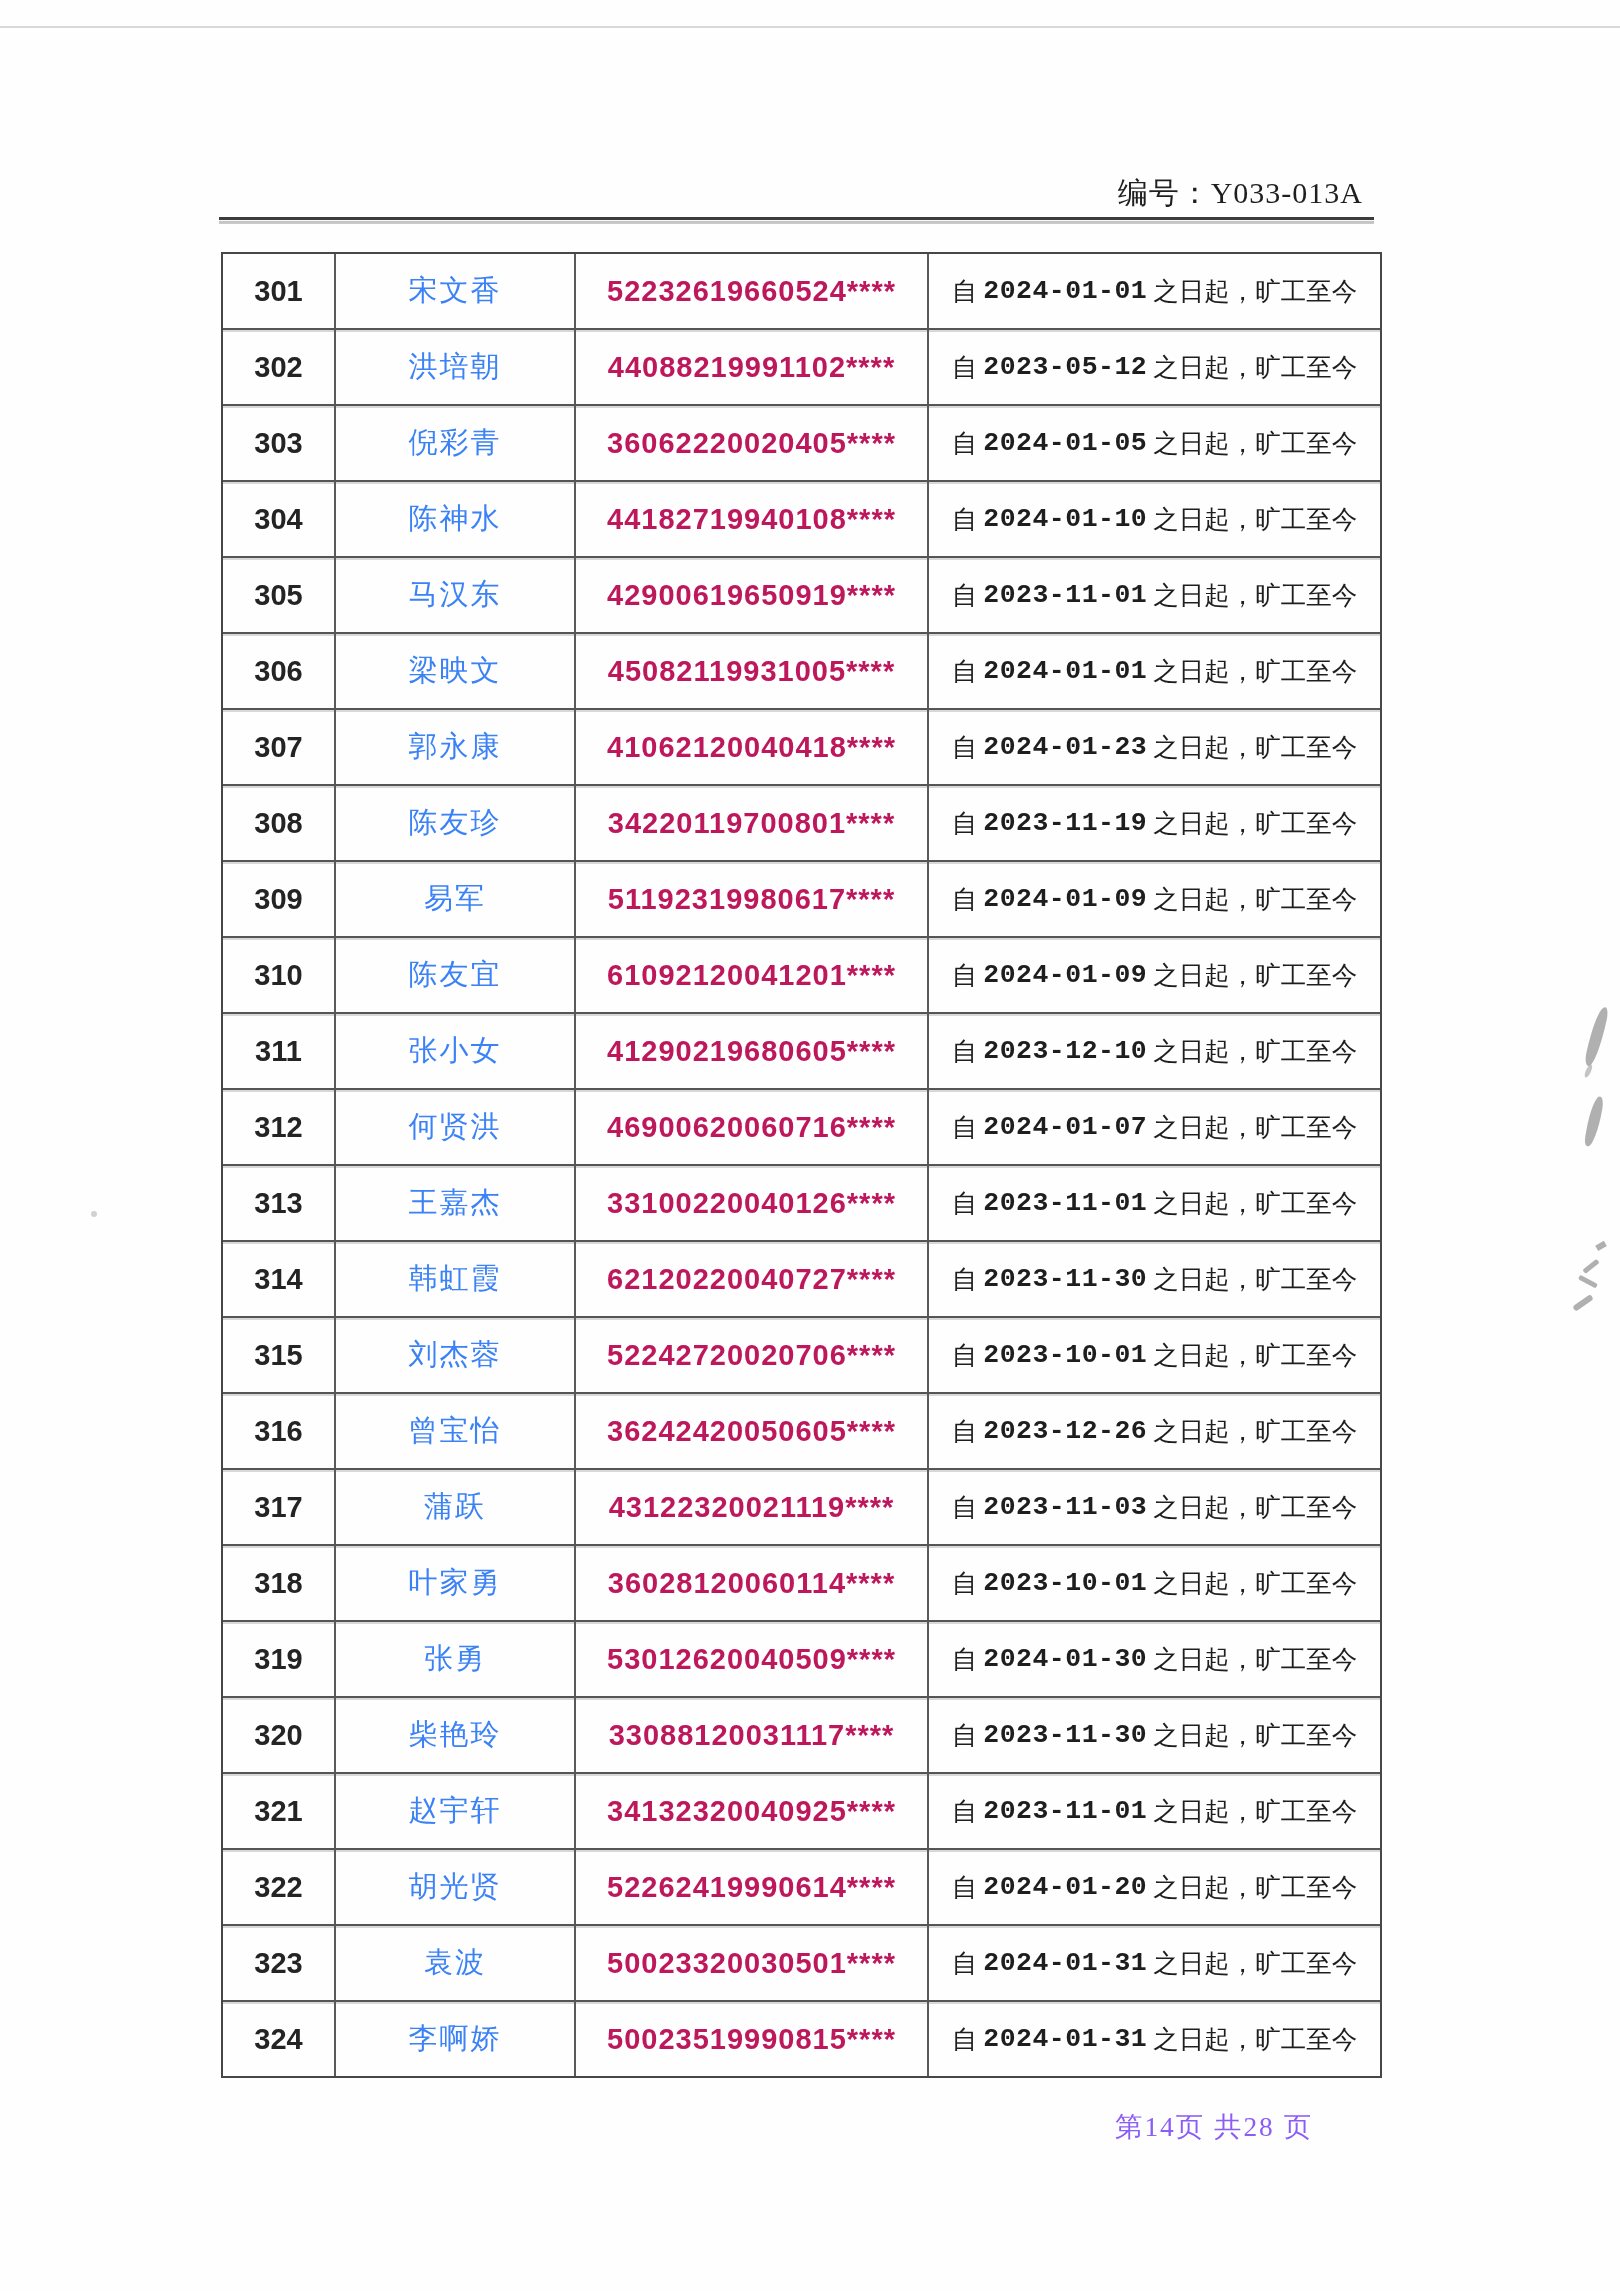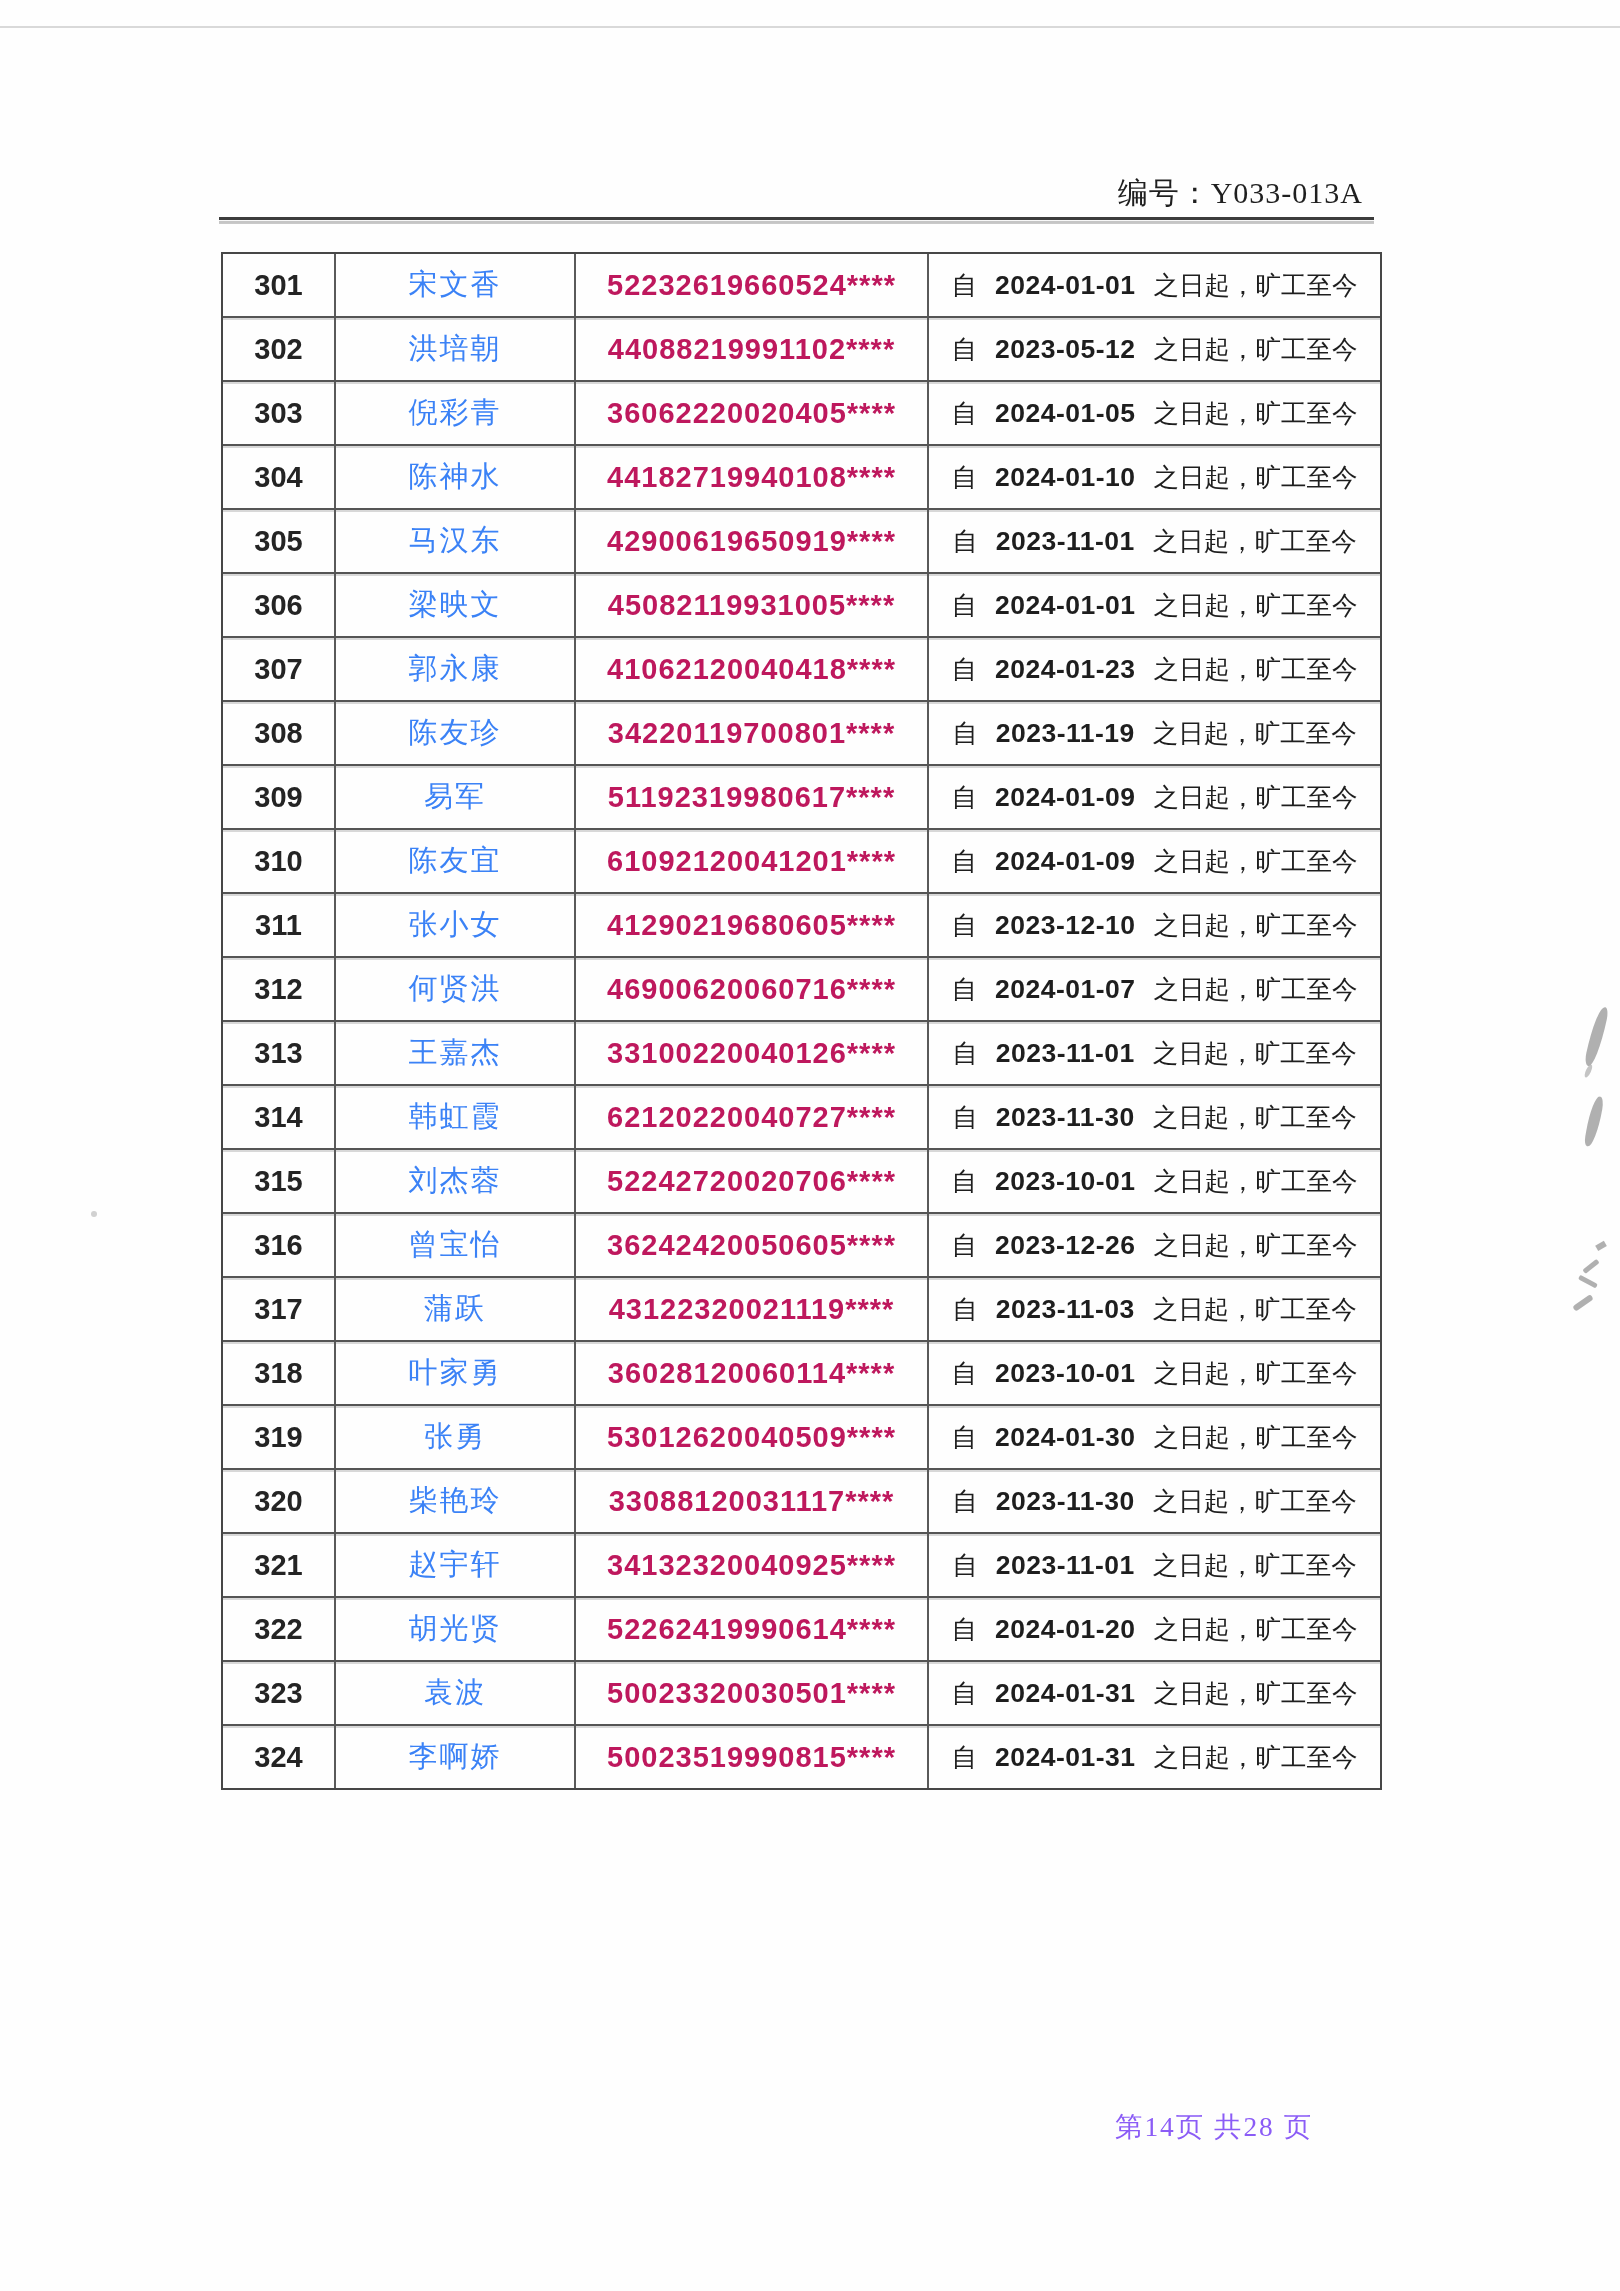--- a/index.html
+++ b/index.html
@@ -47,21 +47,21 @@
     position: absolute;
     left: 221px;
     top: 252px;
     width: 1157px;
     border: 2.9px solid #474747;
     box-sizing: content-box;
   }
   .row {
     display: grid;
     grid-template-columns: 111px 240px 353px 453px;
-    height: 62px;
+    height: 74px;
   }
   .row + .row {
     border-top: 2px solid #555555;
     box-shadow: inset 0 2px 0 rgba(145,145,145,0.35);
   }
   .cell {
     display: flex;
     align-items: center;
     justify-content: center;
     overflow: hidden;
@@ -86,24 +86,24 @@
     font-size: 29px;
     font-weight: 700;
     letter-spacing: 1px;
     color: #be185d;
   }
   .c-note {
     font-size: 25.5px;
     color: #1e1e1e;
   }
   .c-note .nd {
-    font-family: Liberation Sans, sans-serif;
+    font-family: Liberation Mono, monospace;
     font-size: 26.5px;
     font-weight: 700;
-    margin: 0 18px;
+    margin: 0 6px;
     letter-spacing: 0.5px;
   }
   .c-note .np { margin-right: 0; }
   .footer {
     position: absolute;
     top: 2109px;
     left: 1115px;
     font-size: 27.4px;
     letter-spacing: 2px;
     color: #8b5cf6;

